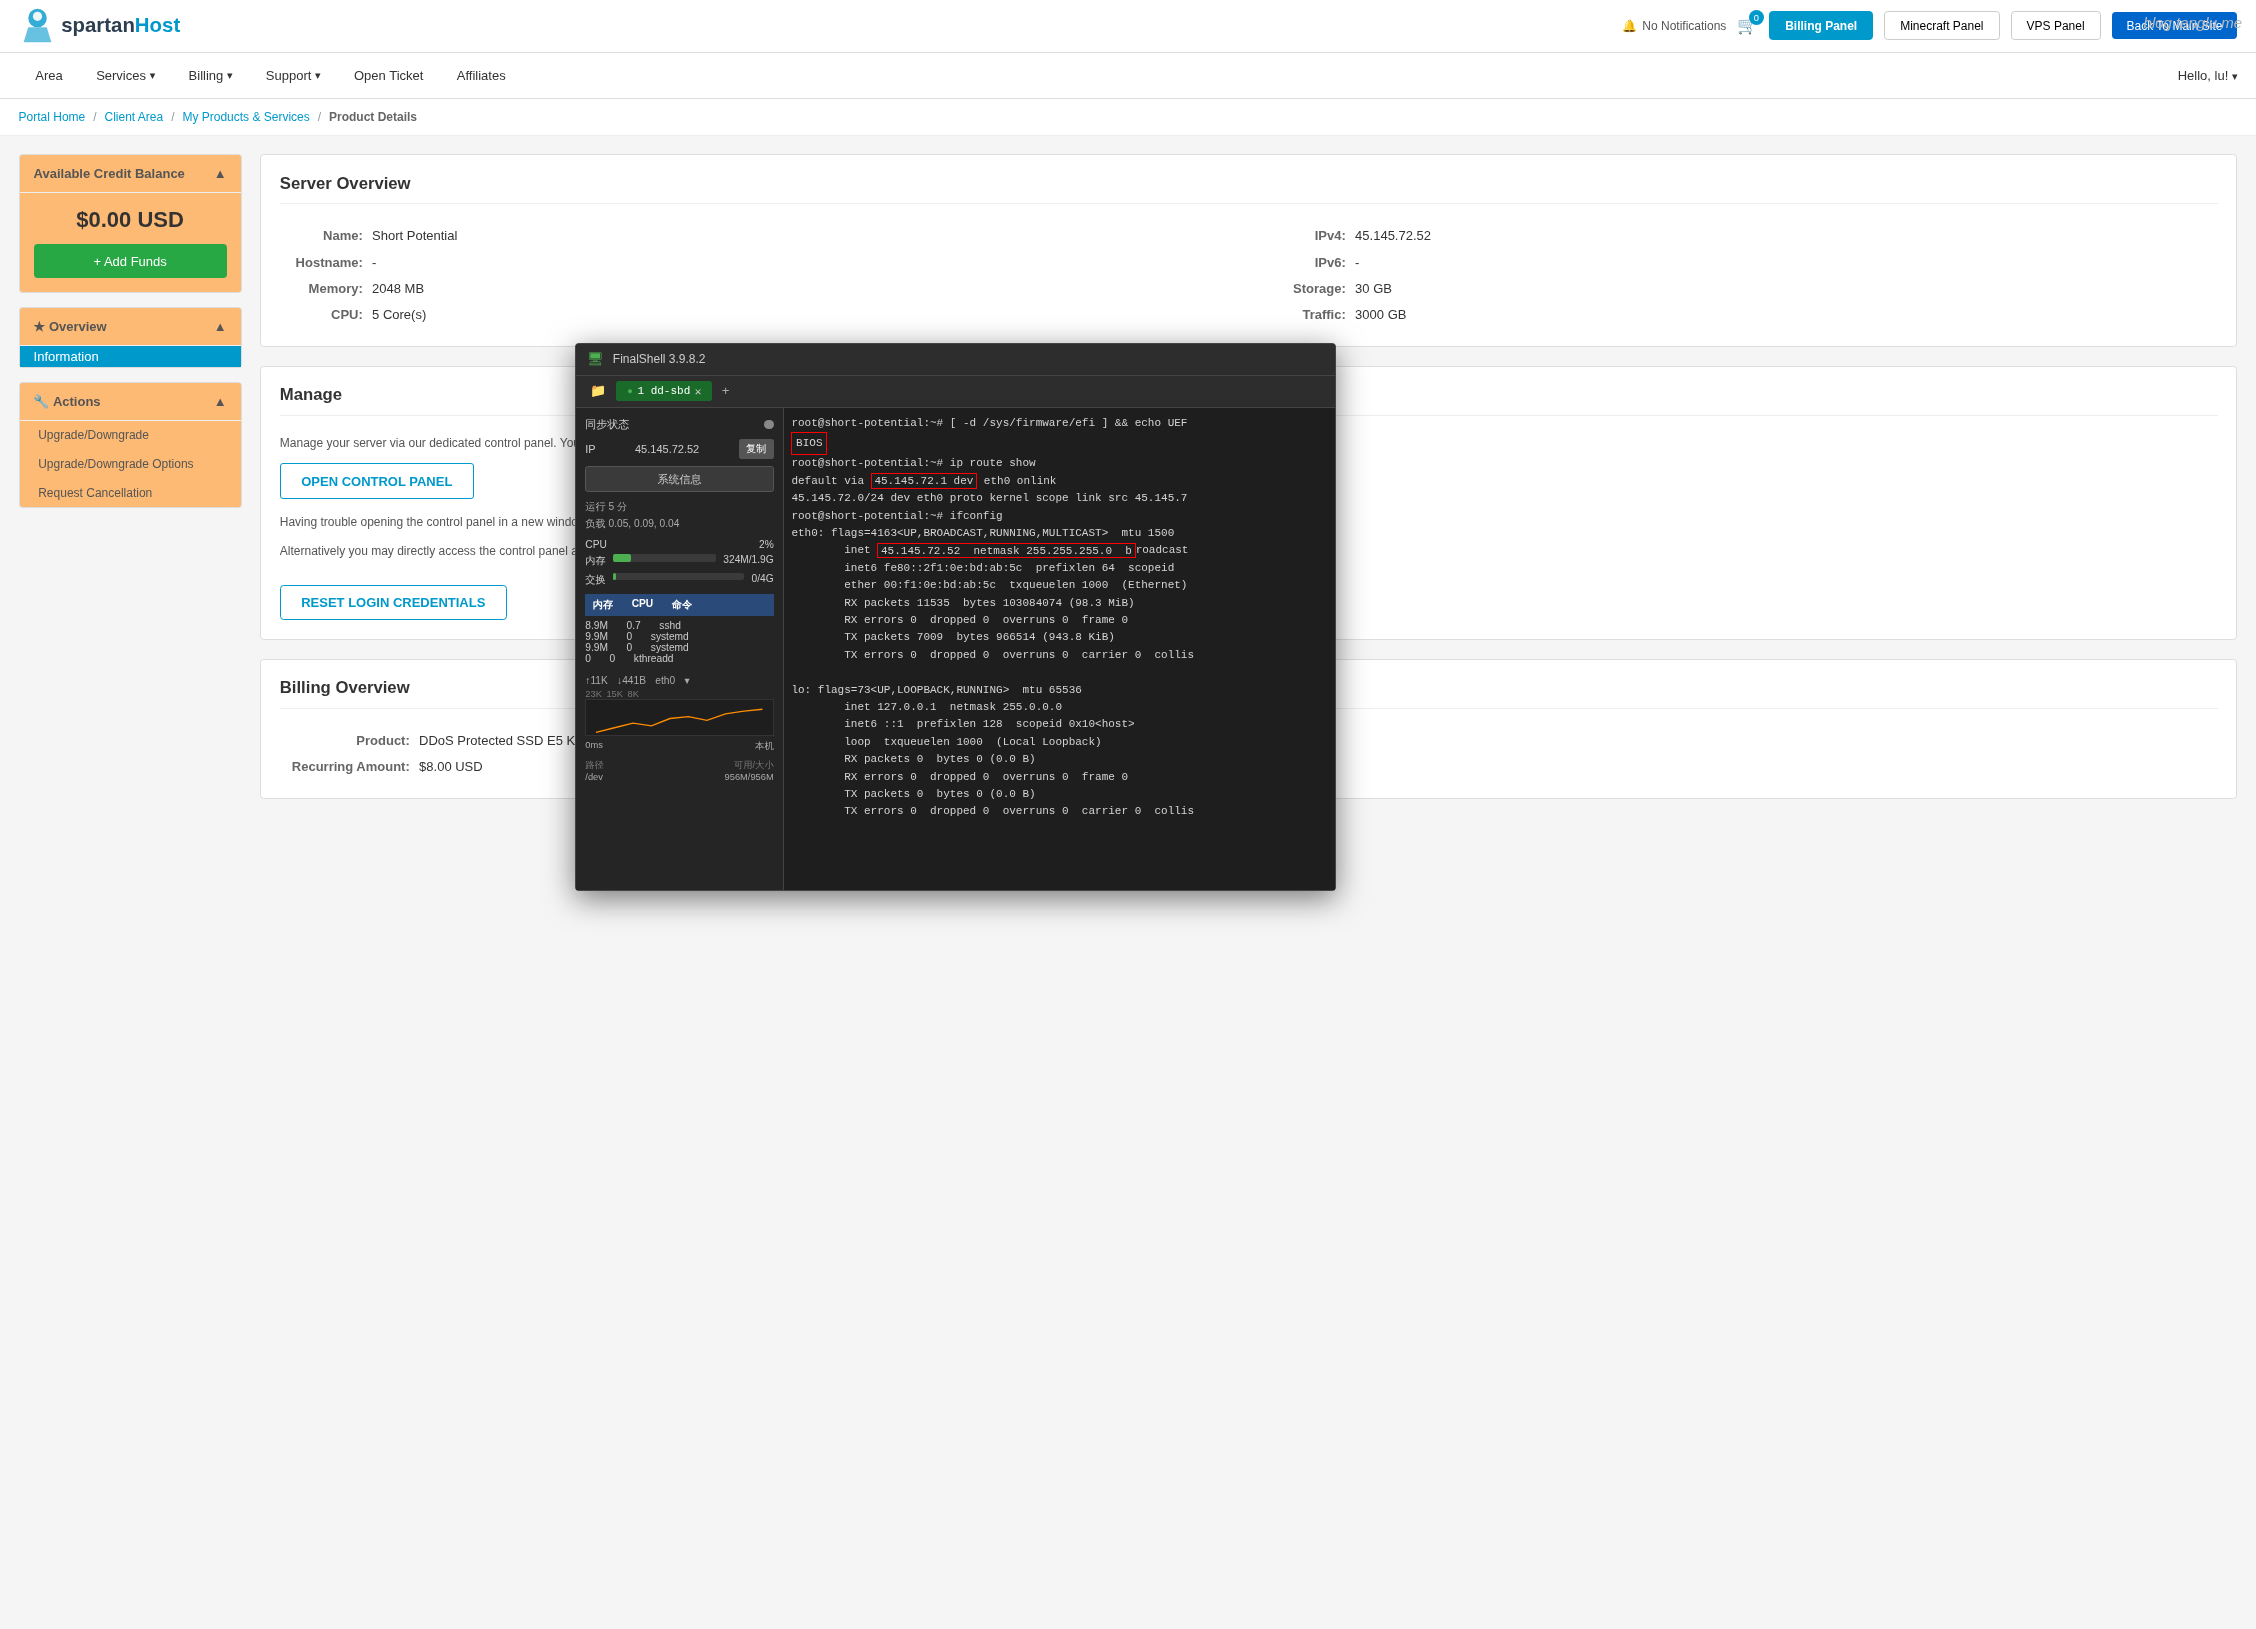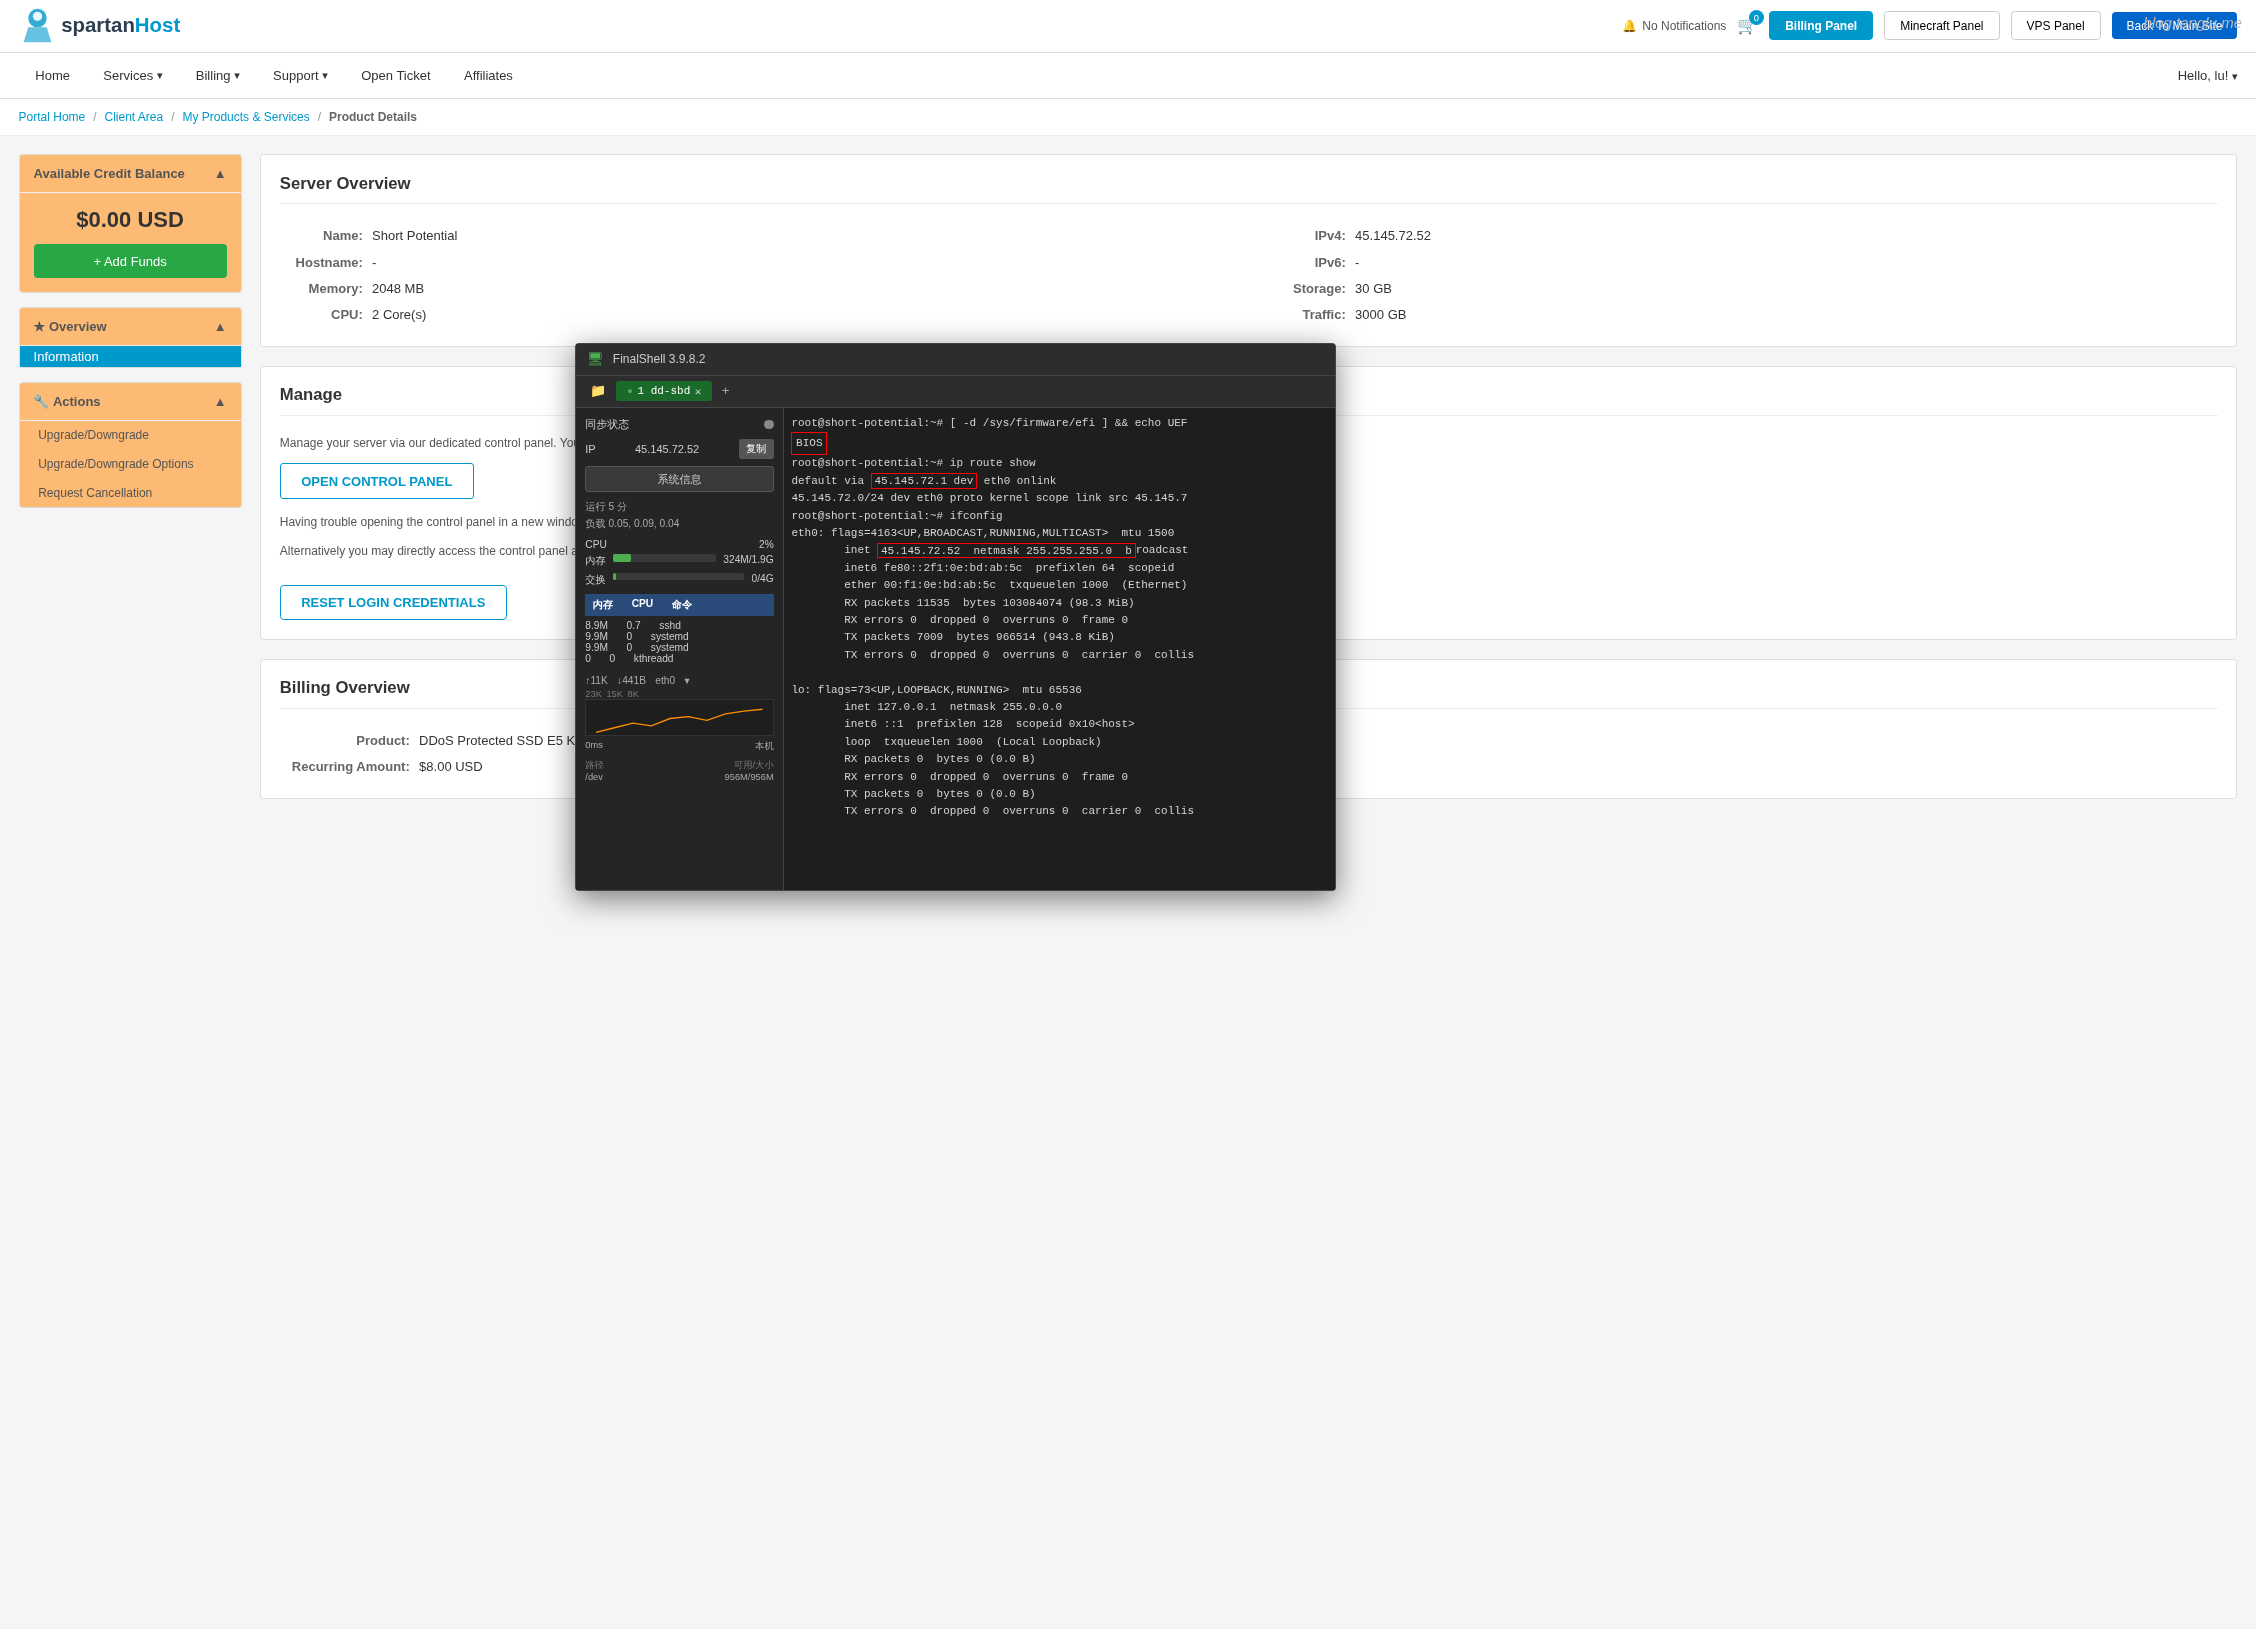--- a/index.html
+++ b/index.html
@@ -166,21 +166,21 @@
     </div>
     <button class="btn-top active">Billing Panel</button>
     <button class="btn-top">Minecraft Panel</button>
     <button class="btn-top">VPS Panel</button>
     <button class="btn-back-main">Back To Main Site</button>
   </div>
 </div>
 
 <div class="nav-bar">
   <div class="nav-left">
-    <a class="nav-item">Home</a>
+    <a class="nav-item">Area</a>
     <a class="nav-item">
       <span>Services</span>
       <span class="chevron">▾</span>
     </a>
     <a class="nav-item">
       <span>Billing</span>
       <span class="chevron">▾</span>
     </a>
     <a class="nav-item">
       <span>Support</span>
@@ -258,21 +258,21 @@
           <div class="server-row">
             <span class="server-label">Hostname:</span>
             <span class="server-value">-</span>
           </div>
           <div class="server-row">
             <span class="server-label">Memory:</span>
             <span class="server-value">2048 MB</span>
           </div>
           <div class="server-row">
             <span class="server-label">CPU:</span>
-            <span class="server-value">2 Core(s)</span>
+            <span class="server-value">5 Core(s)</span>
           </div>
         </div>
         <div>
           <div class="server-row">
             <span class="server-label">IPv4:</span>
             <span class="server-value">45.145.72.52</span>
           </div>
           <div class="server-row">
             <span class="server-label">IPv6:</span>
             <span class="server-value">-</span>

